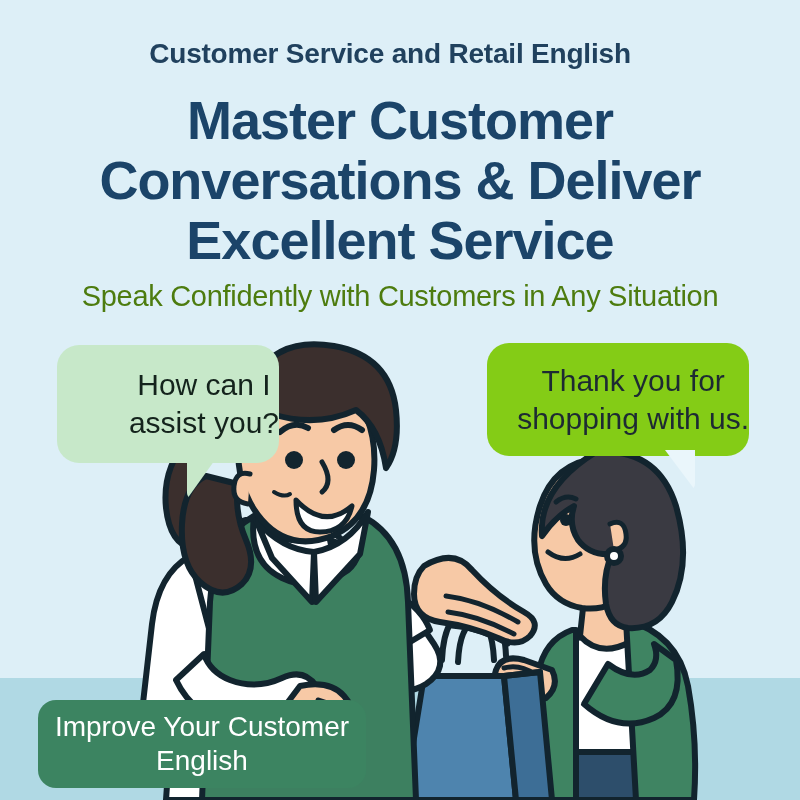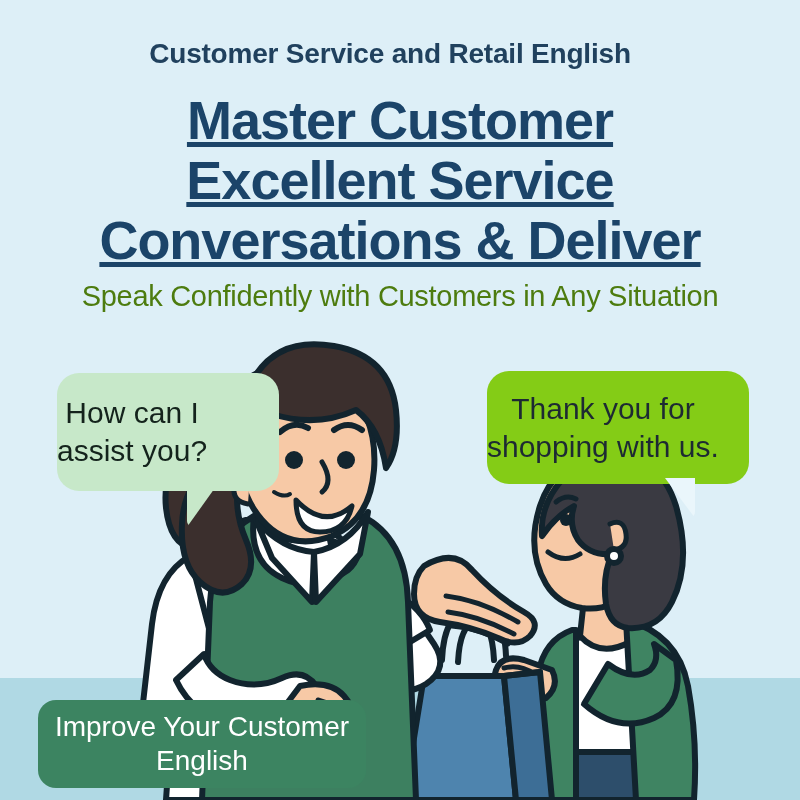--- a/index.html
+++ b/index.html
@@ -44,41 +44,40 @@
     position: absolute;
     left: 0; top: 90px;
     width: 800px;
     text-align: center;
     font-size: 54px;
     font-weight: bold;
     line-height: 60px;
     letter-spacing: -1px;
     color: #1b4469;
   }
-  .headline .hl-line { display: block; text-decoration: underline; }
+  .headline .hl-line { display: block; }
   .subhead {
     position: absolute;
     left: 0; top: 280px;
     width: 800px;
     text-align: center;
     font-size: 29px;
     font-weight: normal;
     letter-spacing: -0.3px;
     color: #4d7c0f;
   }
   
   .bubble {
     position: absolute;
     box-sizing: border-box;
     border-radius: 22px;
     display: flex;
     align-items: center;
-    justify-content: flex-start;
-    text-align: center;
-    margin-top: 28px;
+    justify-content: flex-end;
+    text-align: center;
   }
   .bubble-text { display: block; }
   .bubble-tail {
     position: absolute;
     width: 0; height: 0;
   }
   .bubble-left {
     left: 57px; top: 345px;
     width: 222px; height: 118px;
     background: #c7e8c9;
@@ -253,22 +252,22 @@
 
         <path d="M274 492 q10 6 16 2" stroke-width="4"></path>
       </g>
     </g>
   </svg>
 
   <div class="eyebrow">Customer Service and Retail English</div>
 
   <div class="headline">
     <span class="hl-line">Master Customer</span>
+    <span class="hl-line">Conversations &amp; Deliver</span>
     <span class="hl-line">Excellent Service</span>
-    <span class="hl-line">Conversations &amp; Deliver</span>
   </div>
 
   <div class="subhead">Speak Confidently with Customers in Any Situation</div>
 
   <div class="bubble bubble-left">
     <span>
       <span class="bubble-text">How can I</span>
       <span class="bubble-text">assist you?</span>
     </span>
     <span class="bubble-tail"></span>

